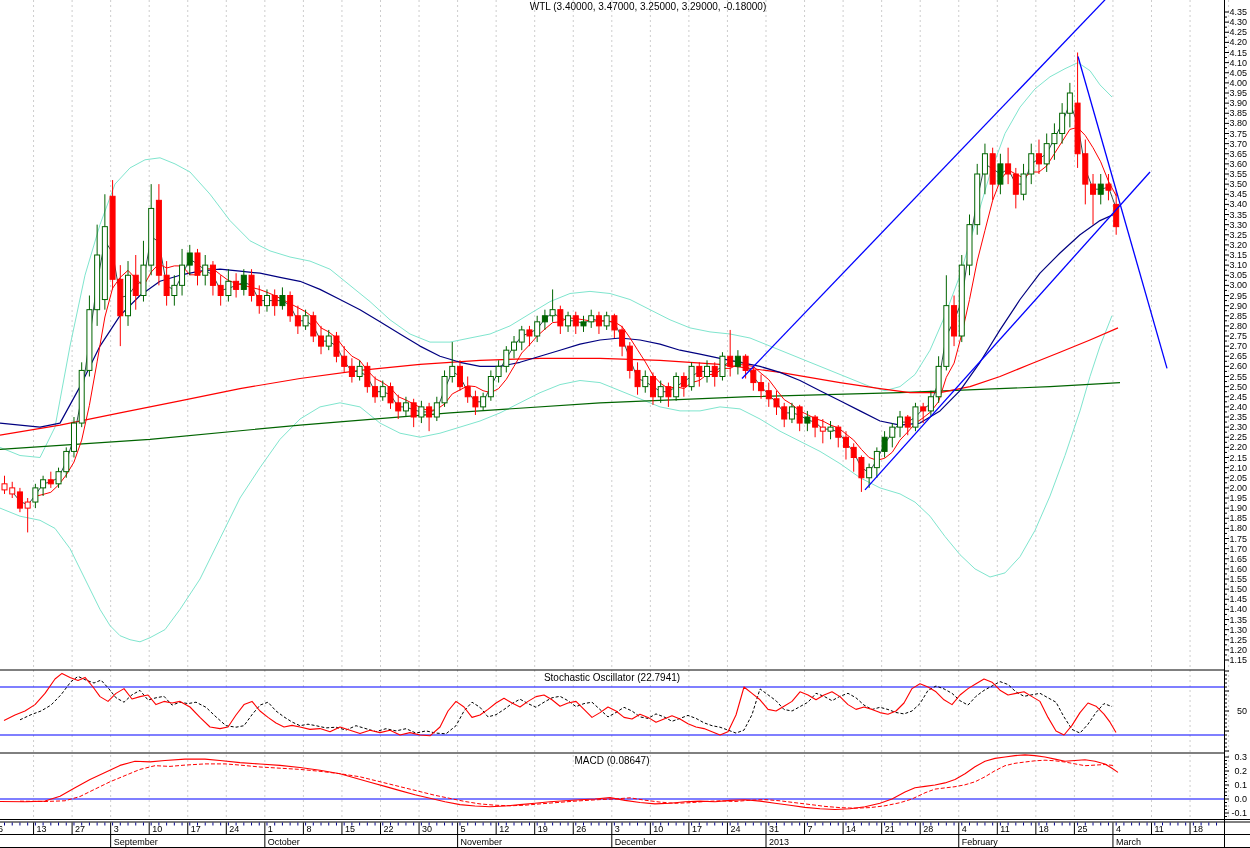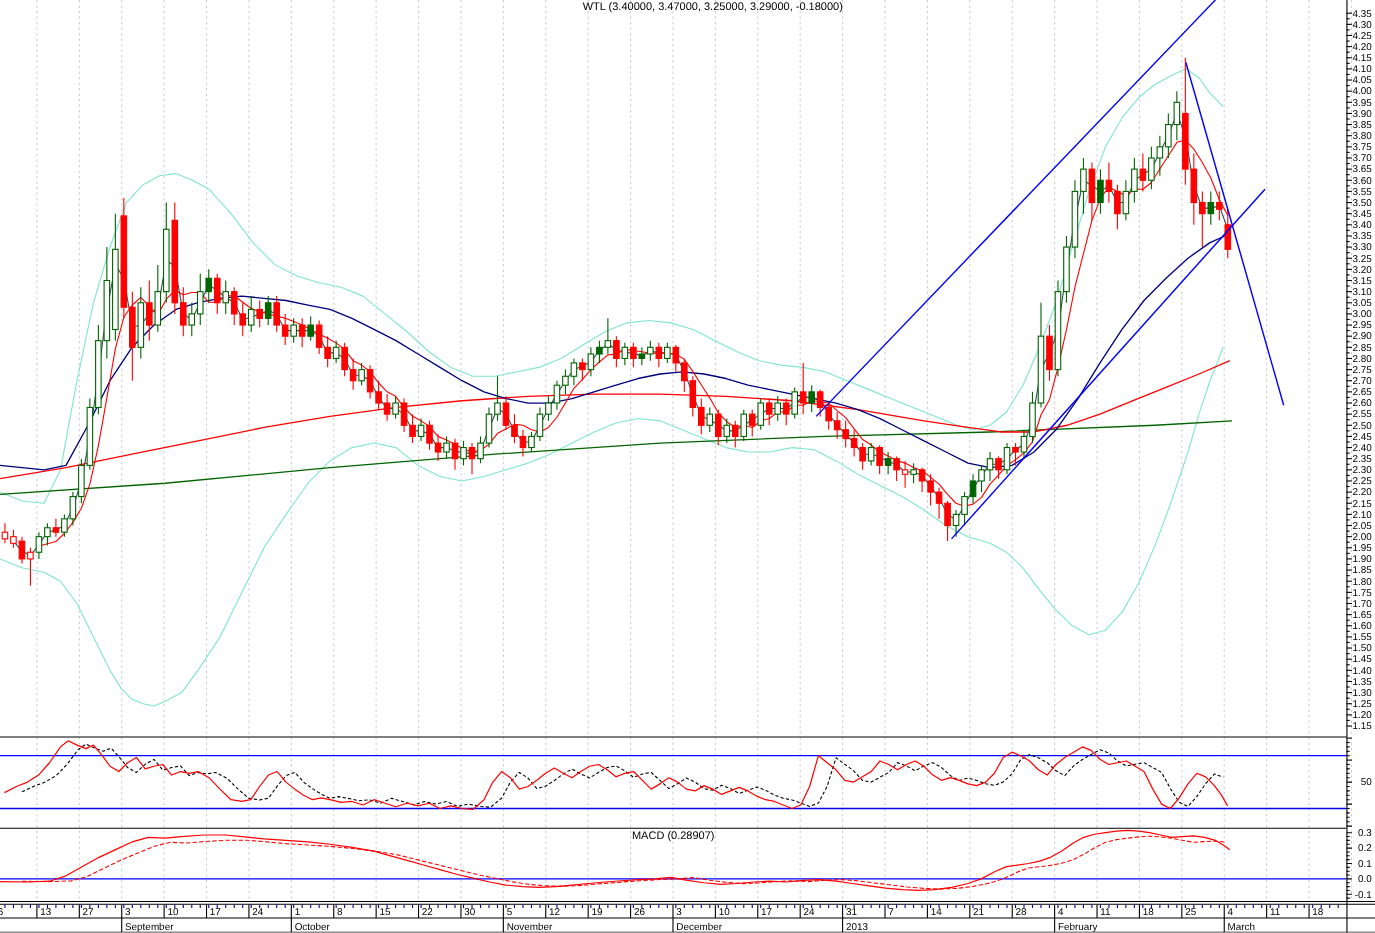--- a/index.html
+++ b/index.html
@@ -1153,14 +1153,15 @@
         <text x="614.8" y="845" text-anchor="start" font-size="9px" fill="#000000" font-family="&quot;Liberation Sans&quot;,sans-serif">December</text>
         <line x1="766" y1="834.5" x2="766" y2="847.5" stroke="#000000" stroke-width="1"></line>
         <text x="769" y="845" text-anchor="start" font-size="9px" fill="#000000" font-family="&quot;Liberation Sans&quot;,sans-serif">2013</text>
         <line x1="958.7499999999999" y1="834.5" x2="958.7499999999999" y2="847.5" stroke="#000000" stroke-width="1"></line>
         <text x="961.7499999999999" y="845" text-anchor="start" font-size="9px" fill="#000000" font-family="&quot;Liberation Sans&quot;,sans-serif">February</text>
         <line x1="1112.9499999999998" y1="834.5" x2="1112.9499999999998" y2="847.5" stroke="#000000" stroke-width="1"></line>
         <text x="1115.9499999999998" y="845" text-anchor="start" font-size="9px" fill="#000000" font-family="&quot;Liberation Sans&quot;,sans-serif">March</text>
       </g>
     </svg>
   <div class="panel-title" id="main-title">WTL (3.40000, 3.47000, 3.25000, 3.29000, -0.18000)</div>
-  <div class="panel-title" id="macd-title">MACD (0.28907)</div>
+  <div class="panel-title" id="stoch-title">Stochastic Oscillator (22.7941)</div>
+  <div class="panel-title" id="macd-title">MACD (0.08647)</div>
 </div>
 
 </body></html>

